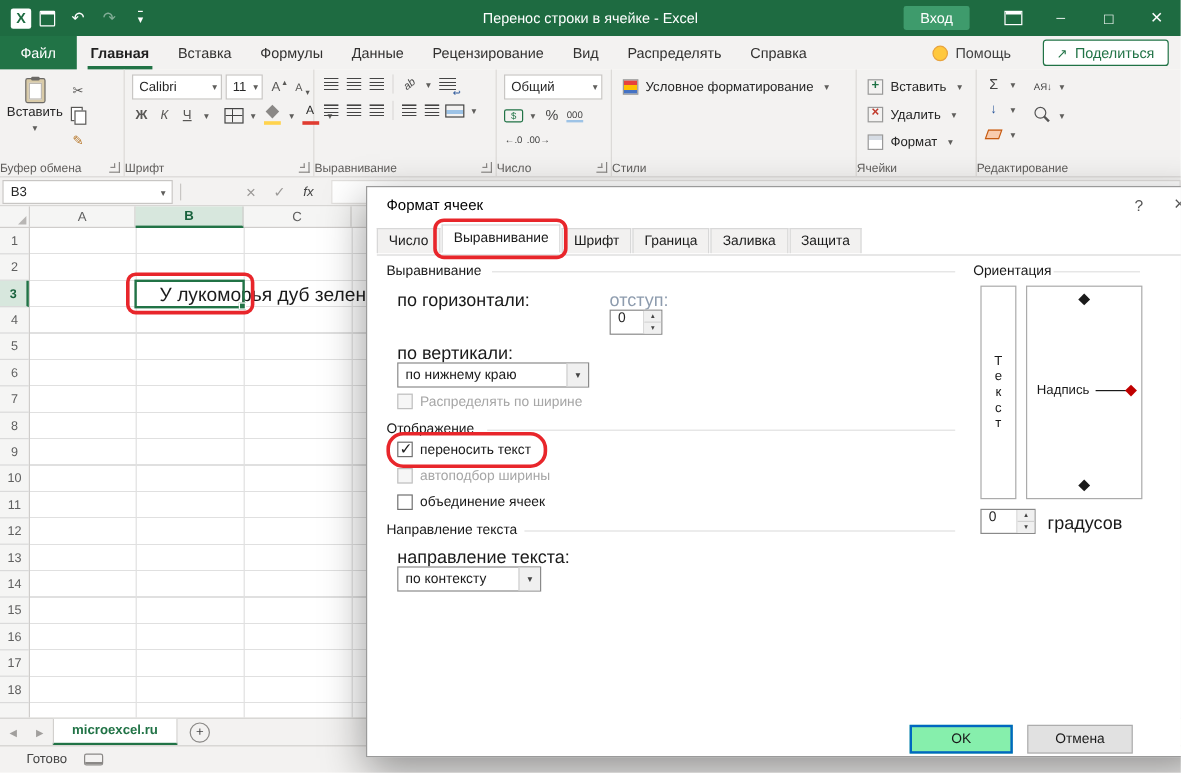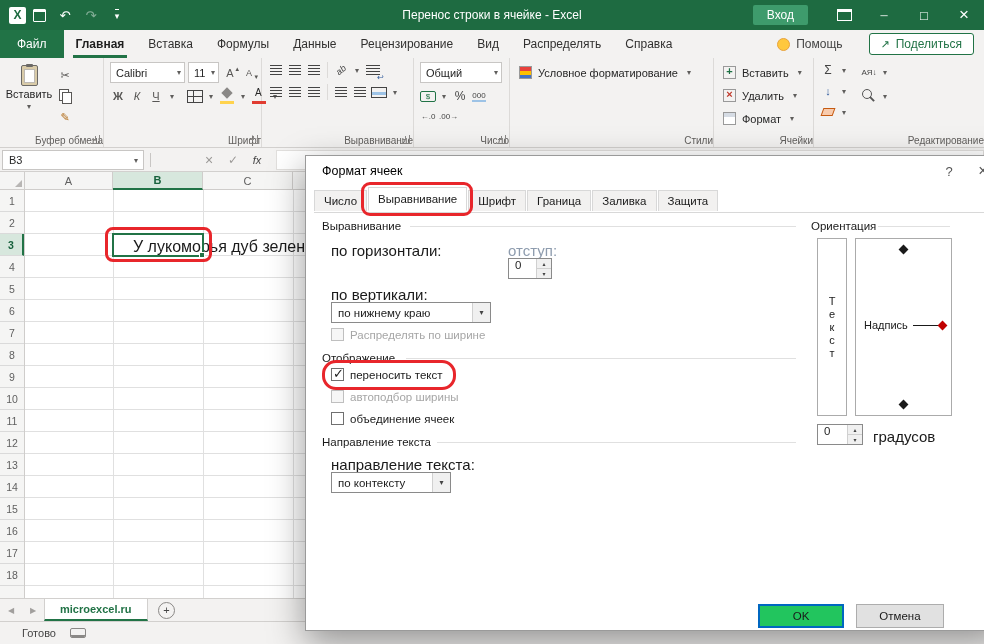--- a/index.html
+++ b/index.html
@@ -33,21 +33,21 @@
   .rtab.active::after{content:"";position:absolute;left:9px;right:9px;bottom:0;height:3px;background:#217346}
   .tabrow-right{margin-left:auto;display:flex;align-items:center;gap:6px;padding-right:10px}
   .i-bulb{width:13px;height:13px;border-radius:50%;background:#FFC83D;display:inline-block;border:1px solid #E8A33D}
   .helplbl{color:#444;font-size:12px}
   .sharebtn{display:inline-flex;align-items:center;gap:6px;border:1px solid #217346;color:#217346;padding:3px 11px;border-radius:3px;font-size:12px;margin-left:20px;background:#fff}
   .i-share::after{content:"↗";font-size:11px;color:#217346}
 
   
   #ribbon{left:0;top:58px;width:984px;height:90px;background:#F3F2F1;border-bottom:1px solid #D2D0CE;display:flex}
   .rgroup{position:relative;border-right:1px solid #DCDAD8;padding:4px 4px 16px 6px}
-  .glabel{position:absolute;bottom:1px;left:0;right:0;text-align:right;font-size:10px;color:#605E5C;white-space:nowrap;overflow:hidden}
+  .glabel{position:absolute;bottom:1px;left:0;right:0;text-align:left;font-size:10px;color:#605E5C;white-space:nowrap;overflow:hidden}
   .launcher{position:absolute;right:3px;bottom:3px;width:9px;height:9px;border-right:1px solid #8A8886;border-bottom:1px solid #8A8886}
   .launcher::after{content:"";position:absolute;right:3px;bottom:3px;width:3px;height:3px;border-right:1px solid #8A8886;border-bottom:1px solid #8A8886}
   .rrow{display:flex;align-items:center;gap:3px}
   .ric{min-width:16px;height:16px;display:inline-flex;align-items:center;justify-content:center;color:#585755;position:relative;font-size:11px}
   .car{width:10px;display:inline-flex;justify-content:center;align-items:center;flex:none}
   .car::after{content:"▾";font-size:8px;color:#5F5E5C}
   .vsep{width:1px;height:16px;background:#DCDAD8;margin:0 2px}
   .bigbtn{display:flex;flex-direction:column;align-items:center;width:46px;gap:2px;padding-top:3px}
   .biglabel{font-size:11px;color:#262626}
   .i-clipboard{width:17px;height:21px;border:1px solid #6B6966;border-radius:2px;background:#D9CBA8;position:relative}
@@ -175,21 +175,21 @@
   .dchk.dis .cbox{border-color:#BFBFBF;background:#F6F6F6}
   .orbox{position:absolute;border:1px solid #ABABAB;background:#fff}
   #orbox1{left:511px;top:82px;width:30px;height:178px;display:flex;flex-direction:column;align-items:center;justify-content:center}
   .vch{font-size:11px;line-height:13px;color:#1A1A1A}
   #orbox2{left:549px;top:82px;width:97px;height:178px}
   .dia{position:absolute;width:7px;height:7px;background:#1A1A1A;transform:rotate(45deg)}
   .dia.red{background:#C00000}
   #needlelbl{position:absolute;left:8px;top:80px;font-size:11px;color:#1A1A1A}
   #needleline{position:absolute;left:57px;top:86px;width:26px;height:1px;background:#1A1A1A}
   .dbtn{position:absolute;height:24px;display:flex;align-items:center;justify-content:center;font-size:11.5px;border:1px solid #ADADAD;background:#E1E1E1;color:#1A1A1A}
-  #okbtn{left:452px;top:448px;width:86px;border:2px solid #0067C0;background:#22c55e}
+  #okbtn{left:452px;top:448px;width:86px;border:2px solid #0067C0;background:#86efac}
   #cancelbtn{left:550px;top:448px;width:88px}
 
   
   .ann{position:absolute;border:3px solid #E8262B;z-index:60;pointer-events:none}
 </style>
 </head>
 <body>
 
 <div id="app">
 

